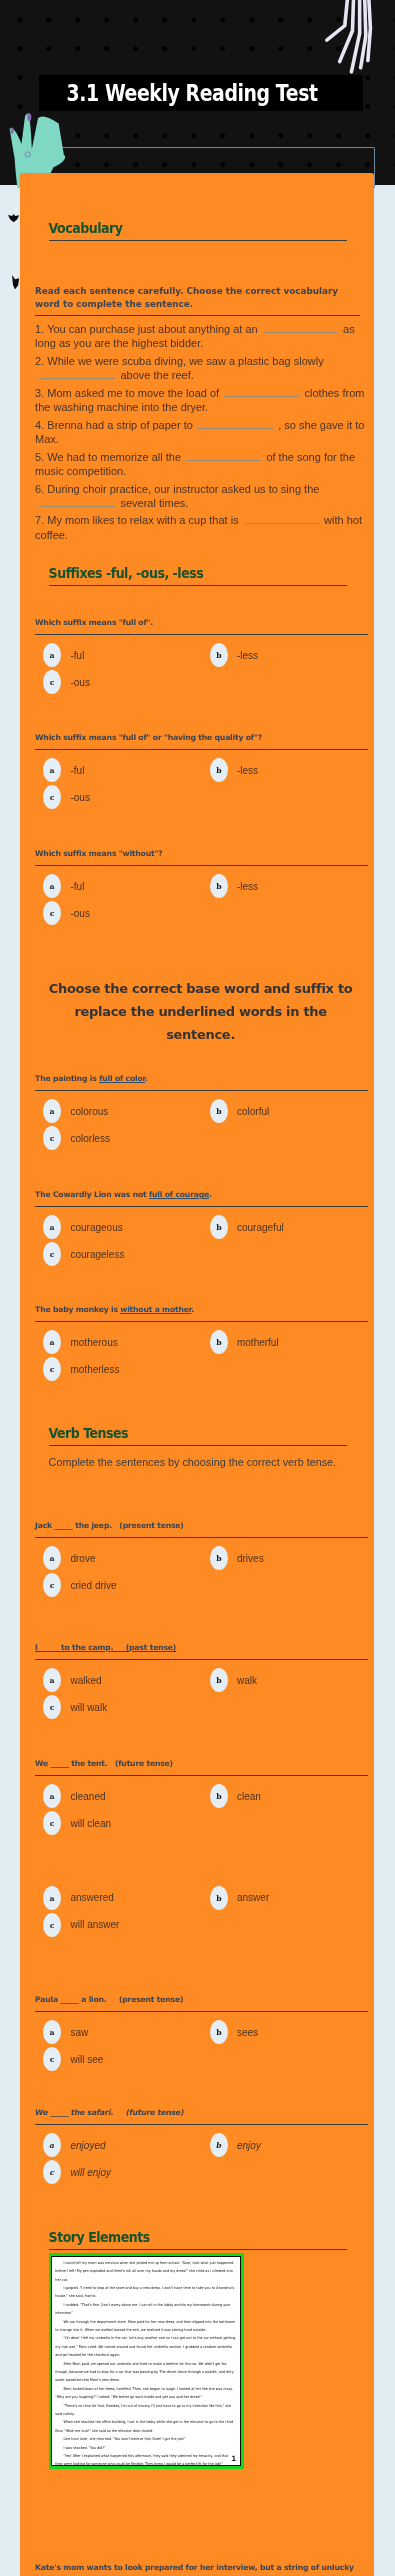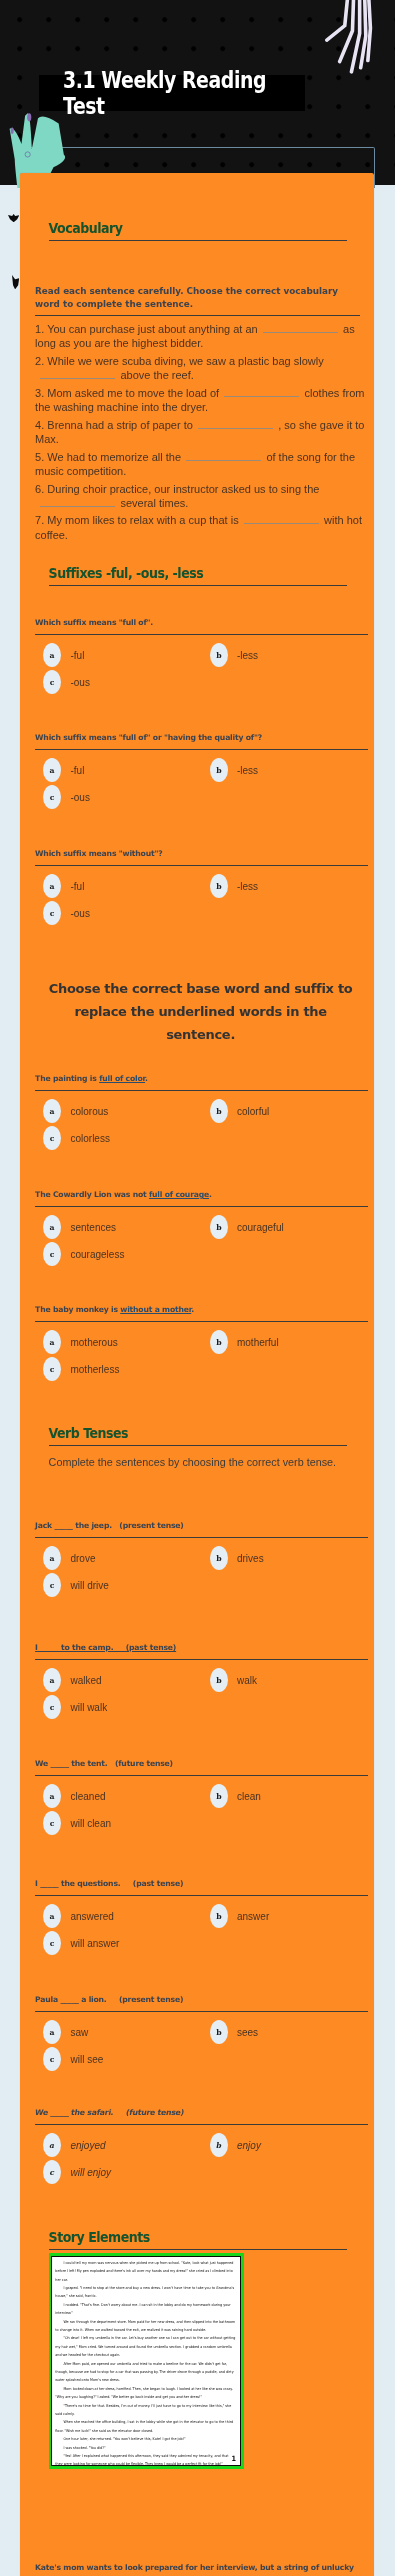--- a/index.html
+++ b/index.html
@@ -13,23 +13,23 @@
     overflow: hidden;
   }
   .header {
     position: absolute; left: 0; top: 0; width: 396px; height: 185px;
     background-color: #121212;
     background-image: radial-gradient(circle, #000 2.1px, transparent 2.6px);
     background-size: 29px 29px;
     background-position: 5.2px 5.2px;
   }
   .title-bar {
-    position: absolute; left: 39px; top: 75px; width: 266px; height: 36px;
+    position: absolute; left: 39px; top: 75px; width: 324px; height: 36px;
     background: #000;
-    display: flex; align-items: center; justify-content: center;
+    display: flex; align-items: center; 
   }
   .title-text {
     font-family: "DejaVu Sans", sans-serif;
     font-weight: bold;
     color: #fff;
     font-size: 23px;
     letter-spacing: -0.5px;
     transform: scaleX(0.82);
   }
   .zombie-hand { position: absolute; left: 7.2px; top: 77px; width: 62px; height: 111px; }
@@ -248,21 +248,21 @@
           <span class="opt-label">colorless</span>
         </div>
     </div>
   </div>
 
   <div class="question" style="top:1015px;">
     <div class="q-text"><span>The Cowardly Lion was not </span><u>full of courage</u><span>.</span></div>
     <div class="opts">
       <div class="opt">
           <span class="badge">a</span>
-          <span class="opt-label">sentences</span>
+          <span class="opt-label">courageous</span>
         </div>
       <div class="opt">
           <span class="badge">b</span>
           <span class="opt-label">courageful</span>
         </div>
       <div class="opt">
           <span class="badge">c</span>
           <span class="opt-label">courageless</span>
         </div>
     </div>
@@ -297,21 +297,21 @@
       <div class="opt">
           <span class="badge">a</span>
           <span class="opt-label">drove</span>
         </div>
       <div class="opt">
           <span class="badge">b</span>
           <span class="opt-label">drives</span>
         </div>
       <div class="opt">
           <span class="badge">c</span>
-          <span class="opt-label">will drive</span>
+          <span class="opt-label">cried drive</span>
         </div>
     </div>
   </div>
 
   <div class="question" style="top:1468px;">
     <div class="q-text" style="white-space:pre;text-decoration:underline;">I _____ to the camp.     (past tense)</div>
     <div class="opts">
       <div class="opt">
           <span class="badge">a</span>
           <span class="opt-label">walked</span>
@@ -339,21 +339,20 @@
           <span class="opt-label">clean</span>
         </div>
       <div class="opt">
           <span class="badge">c</span>
           <span class="opt-label">will clean</span>
         </div>
     </div>
   </div>
 
   <div class="question" style="top:1704px;">
-    <div class="q-text" style="white-space:pre;">I _____ the questions.     (past tense)</div>
     <div class="opts">
       <div class="opt">
           <span class="badge">a</span>
           <span class="opt-label">answered</span>
         </div>
       <div class="opt">
           <span class="badge">b</span>
           <span class="opt-label">answer</span>
         </div>
       <div class="opt">

